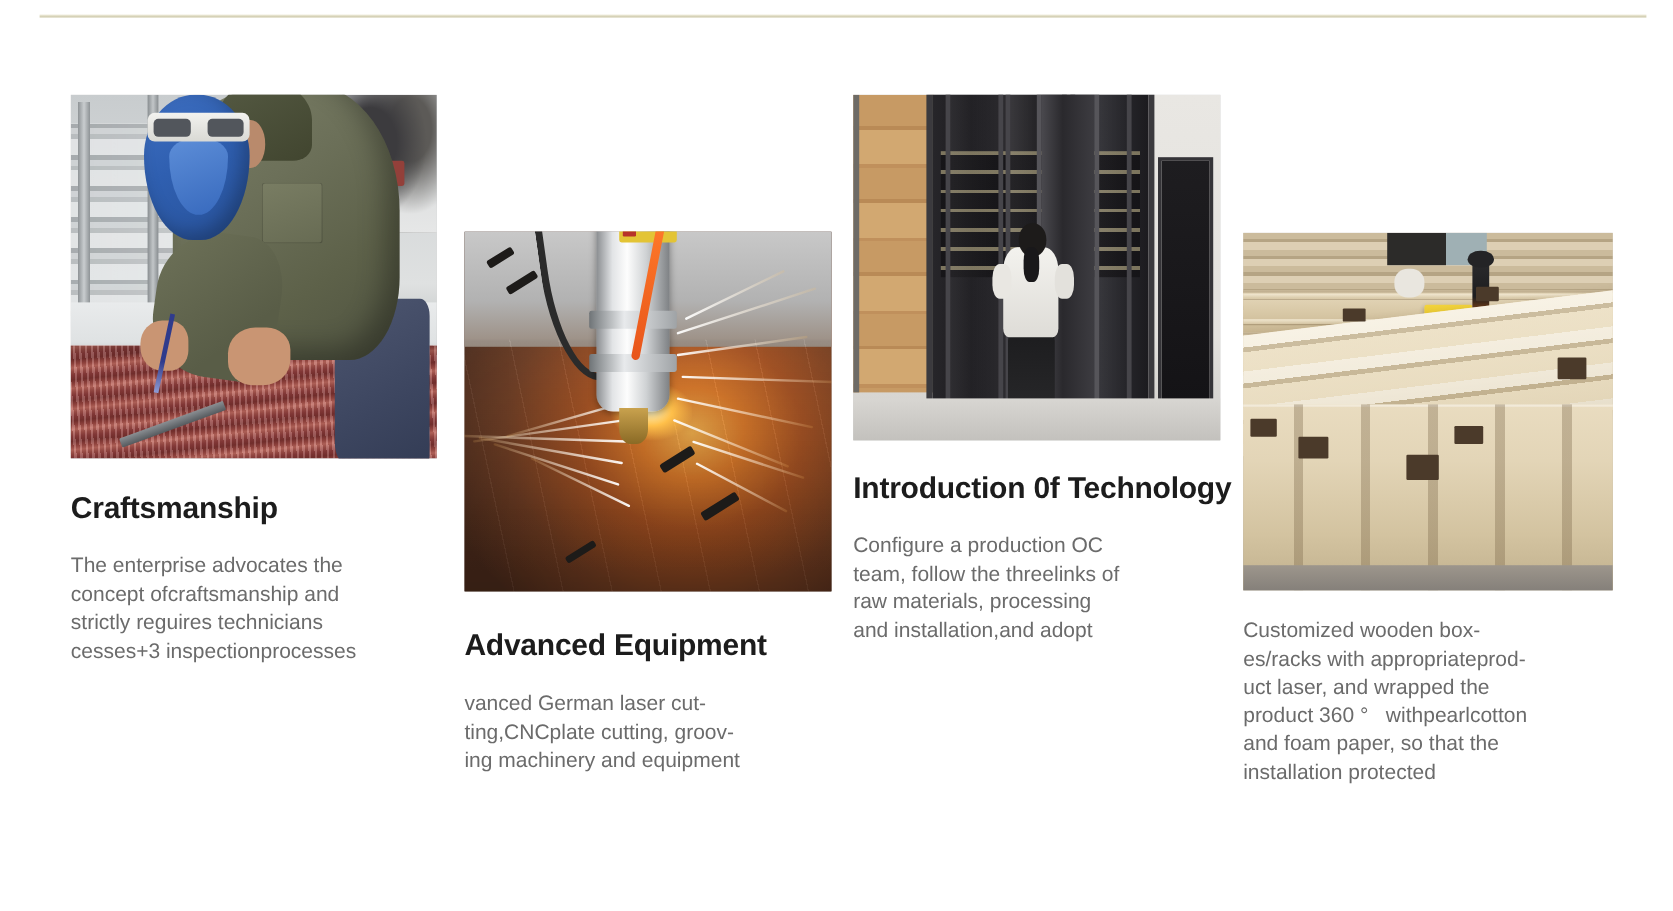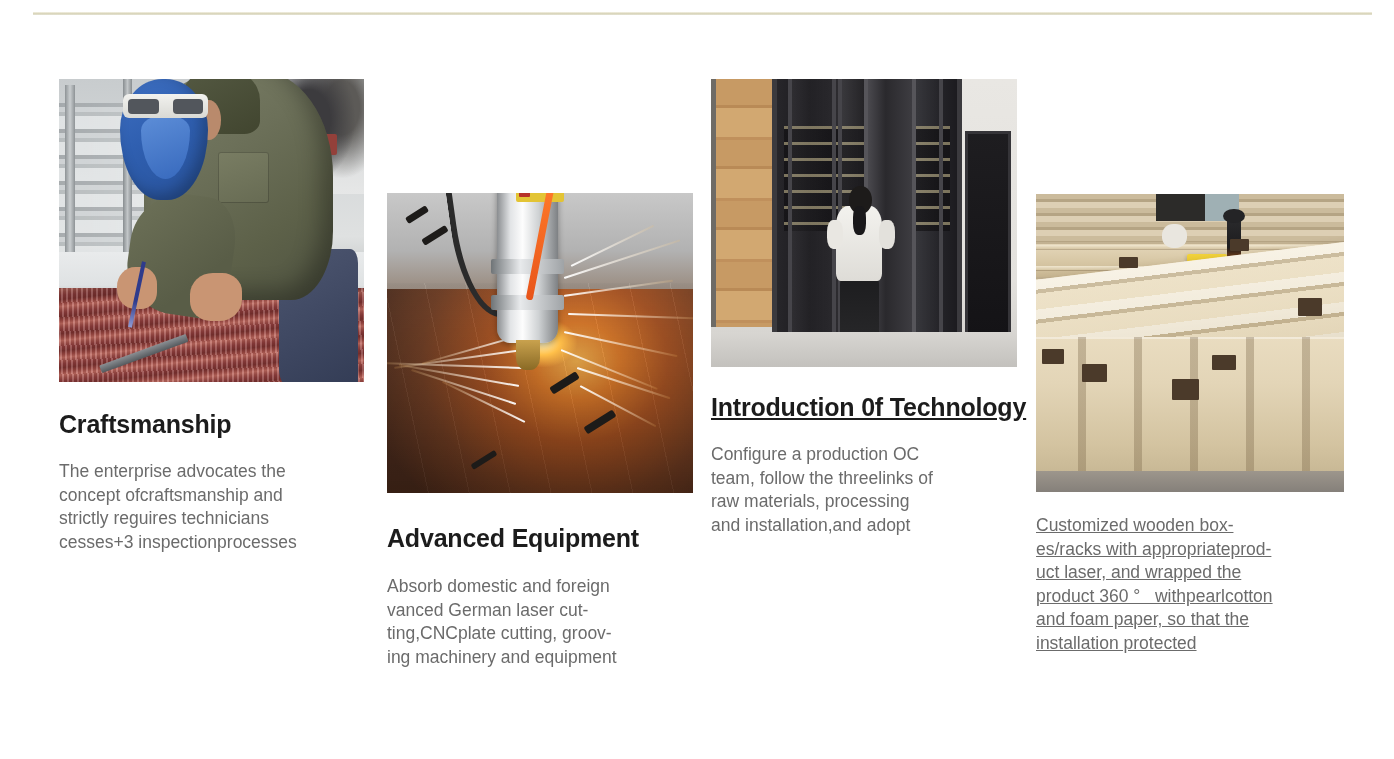--- a/index.html
+++ b/index.html
@@ -517,21 +517,20 @@
       <div class="p2-ring1"></div>
       <div class="p2-ring2"></div>
       <div class="p2-label"></div>
       <div class="p2-cable"></div>
     </div>
   </div>
 
   <div class="col-title" style="margin-top:31px;">Advanced Equipment</div>
 
   <div class="col-body" style="margin-top:22px; width:300px;">
-    <span class="ln">Absorb domestic and foreign</span>
     <span class="ln">vanced German laser cut-</span>
     <span class="ln">ting,CNCplate cutting, groov-</span>
     <span class="ln">ing machinery and equipment</span>
   </div>
 </div>
 
 <div class="col" style="left:711px; top:79px; width:306px;">
 
   <div class="photo" style="width:306px; height:288px;">
     <div class="photo-inner">
@@ -549,21 +548,21 @@
       <div class="p3-person-legs"></div>
       <div class="p3-person-body"></div>
       <div class="p3-arm-l"></div>
       <div class="p3-arm-r"></div>
       <div class="p3-person-head"></div>
       <div class="p3-person-hair"></div>
       <div class="p3-floor"></div>
     </div>
   </div>
 
-  <div class="col-title" style="margin-top:26px;text-decoration:underline;">Introduction 0f Technology</div>
+  <div class="col-title" style="margin-top:26px;">Introduction 0f Technology</div>
 
   <div class="col-body" style="margin-top:21px; width:300px;">
     <span class="ln">Configure a production OC</span>
     <span class="ln">team, follow the threelinks of</span>
     <span class="ln">raw materials, processing</span>
     <span class="ln">and installation,and adopt</span>
   </div>
 </div>
 
 <div class="col" style="left:1036px; top:194px; width:308px;">
@@ -594,21 +593,21 @@
       <div class="p4-corner" style="left:57%; top:54%; width:8%; height:5%;"></div>
       <div class="p4-corner" style="left:85%; top:35%; width:8%; height:6%;"></div>
       <div class="p4-corner" style="left:27%; top:21%; width:6%; height:4%;"></div>
       <div class="p4-corner" style="left:63%; top:15%; width:6%; height:4%;"></div>
 
       <div class="p4-floor"></div>
     </div>
   </div>
 
 
-  <div class="col-body" style="margin-top:22px; width:308px;text-decoration:underline;">
+  <div class="col-body" style="margin-top:22px; width:308px;">
     <span class="ln">Customized wooden box-</span>
     <span class="ln">es/racks with appropriateprod-</span>
     <span class="ln">uct laser, and wrapped the</span>
     <span class="ln">product 360 °   withpearlcotton</span>
     <span class="ln">and foam paper, so that the</span>
     <span class="ln">installation protected</span>
   </div>
 </div>
 
 </body></html>

